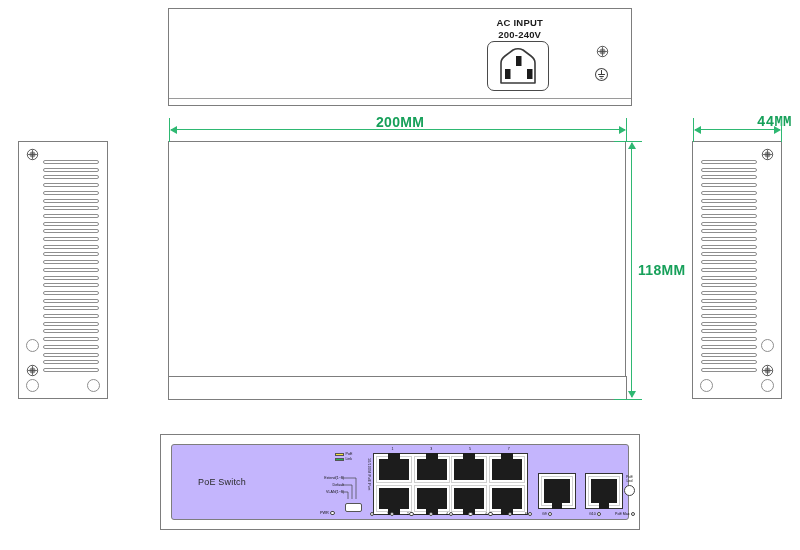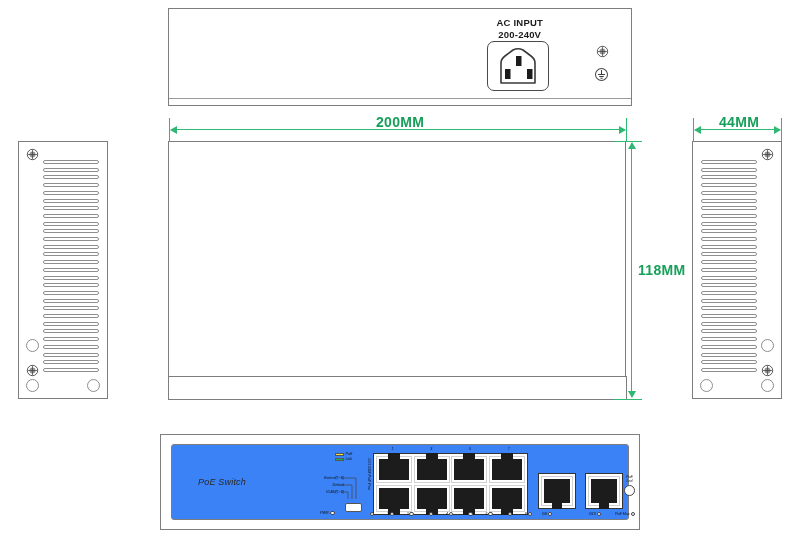--- a/index.html
+++ b/index.html
@@ -158,22 +158,21 @@
   }
   #front-inner {
     position: absolute;
     left: 10px;
     top: 9px;
     right: 10px;
     bottom: 9px;
     border: 1.2px solid #7d7d7d;
     border-radius: 3px;
     box-sizing: border-box;
-    background: #3b82f6;
-    font-style: italic;
+    background: #c4b5fd;
   }
   .brand {
     position: absolute;
     left: 26px;
     top: 50%;
     transform: translateY(-50%);
     font-size: 9px;
     color: #2a2a2a;
     letter-spacing: .2px;
     white-space: nowrap;
@@ -695,20 +694,20 @@
   <div class="arrow left" style="left:170px; top:126px;"></div>
   <div class="arrow right" style="left:619px; top:126px;"></div>
 
   <div class="dim-text" style="left:638px; top:262px;">118MM</div>
   <div class="dim-tick-h" style="left:614px; top:141px; width:28px;"></div>
   <div class="dim-tick-h" style="left:614px; top:399px; width:28px;"></div>
   <div class="dim-line-v" style="left:631px; top:143px; height:254px;"></div>
   <div class="arrow up" style="left:628px; top:142px;"></div>
   <div class="arrow down" style="left:628px; top:391px;"></div>
 
-  <div class="dim-text" style="left:719px; top:114px;">44MM</div>
+  <div class="dim-text" style="left:757px; top:114px;font-family:Liberation Mono, monospace;">44MM</div>
   <div class="dim-tick-v" style="left:693px; top:118px; height:24px;"></div>
   <div class="dim-tick-v" style="left:781px; top:118px; height:24px;"></div>
   <div class="dim-line-h" style="left:695px; top:129px; width:85px;"></div>
   <div class="arrow left" style="left:694px; top:126px;"></div>
   <div class="arrow right" style="left:774px; top:126px;"></div>
 
 </div>
 
 </body></html>

